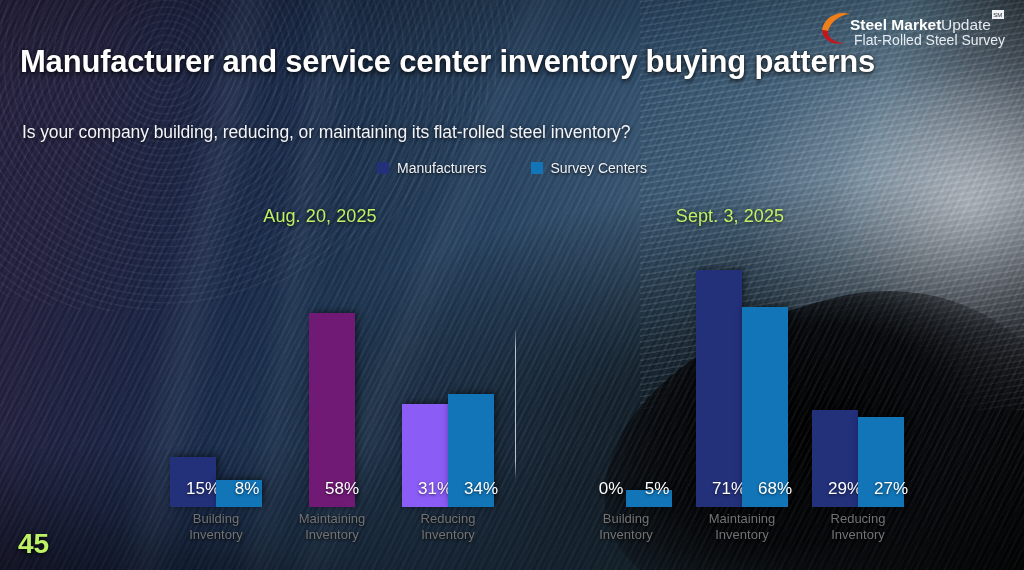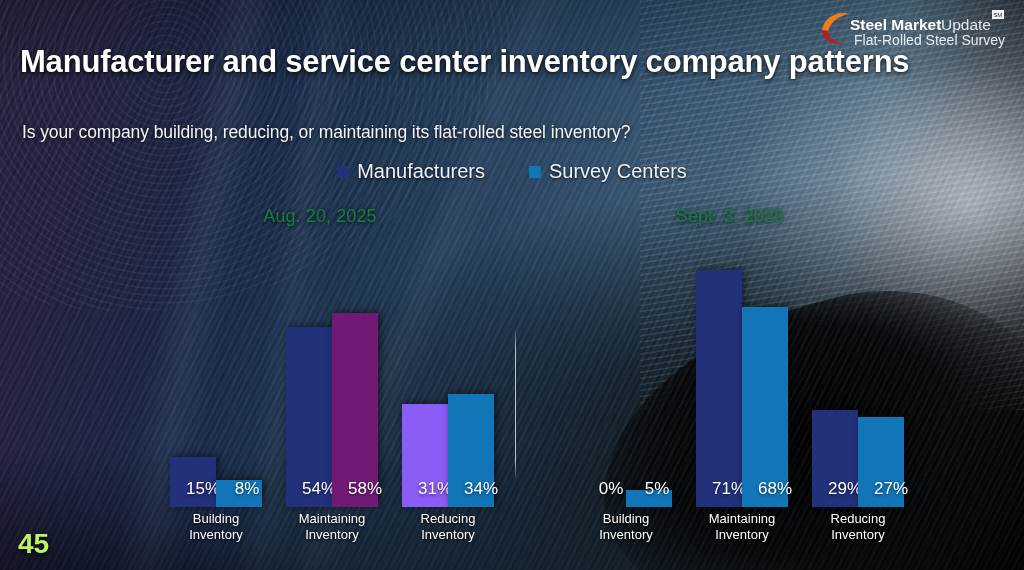--- a/index.html
+++ b/index.html
@@ -118,31 +118,31 @@
   }
 
   
   .legend{
     position:absolute;left:0;right:0;top:160px;
     display:flex;justify-content:center;align-items:center;gap:44px;
   }
   .legend-item{display:flex;align-items:center;gap:8px;}
   .legend-swatch{width:12px;height:12px;display:block;border-radius:1px;}
   .legend-label{
-    font-size:20px;color:#eef1f6;text-shadow:0 1px 3px rgba(0,0,0,.85);
+    font-size:14px;color:#eef1f6;text-shadow:0 1px 3px rgba(0,0,0,.85);
     white-space:nowrap;
   }
 
   
   .chart{position:absolute;top:196px;height:360px;}
   .chart-aug{left:120px;width:400px;}
   .chart-sep{left:530px;width:400px;}
   .chart-date{
     position:absolute;left:0;right:0;top:10px;text-align:center;
-    font-size:18px;color:#15803d;letter-spacing:.1px;
+    font-size:18px;color:#bef264;letter-spacing:.1px;
     text-shadow:0 1px 4px rgba(0,0,0,.85);
   }
   .plot{
     position:absolute;left:50px;right:26px;top:44px;height:267px;
   }
   .groups{
     position:absolute;left:0;right:0;bottom:0;height:267px;
     display:flex;justify-content:space-between;align-items:flex-end;
   }
   .group{display:flex;align-items:flex-end;gap:0px;position:relative;}
@@ -160,21 +160,21 @@
   }
   .bar.zero .bar-value{
     bottom:8px;text-shadow:0 1px 4px rgba(0,0,0,.9);
   }
   .cat-labels{
     position:absolute;left:50px;right:26px;top:315px;
     display:flex;justify-content:space-between;
   }
   .cat{
     width:92px;text-align:center;font-size:13px;line-height:16px;
-    color:#ffffff;text-shadow:0 1px 3px rgba(0,0,0,.9);
+    color:#737373;text-shadow:0 1px 3px rgba(0,0,0,.9);
   }
   .divider{
     position:absolute;left:515px;top:330px;width:1px;height:148px;
     background:linear-gradient(180deg, rgba(214,222,232,.10) 0%, rgba(214,222,232,.85) 12%, rgba(214,222,232,.85) 88%, rgba(214,222,232,.10) 100%);
   }
 </style>
 </head>
 <body>
 
 <div id="slide">
@@ -195,21 +195,21 @@
         <path d="M6 24 C7 34, 17 40, 28 37 C18 36, 11 32, 12 25 Z" fill="#c4161c"></path>
       </g>
       <text x="34" y="24" font-family="Liberation Sans, sans-serif" font-size="15.5" font-weight="bold" fill="#ffffff">Steel Market</text>
       <text x="125" y="24" font-family="Liberation Sans, sans-serif" font-size="15.5" fill="#e3e8ef">Update</text>
       <text x="38" y="39" font-family="Liberation Sans, sans-serif" font-size="14" fill="#e8edf3">Flat-Rolled Steel Survey</text>
       <rect x="176" y="4" width="12" height="9" fill="#f2f4f7"></rect>
       <text x="177.2" y="11.2" font-family="Liberation Sans, sans-serif" font-size="6" fill="#1a2230">SM</text>
     </svg>
   </div>
 
-  <div class="title">Manufacturer and service center inventory company patterns</div>
+  <div class="title">Manufacturer and service center inventory buying patterns</div>
   <div class="subtitle">Is your company building, reducing, or maintaining its flat-rolled steel inventory?</div>
 
   <div class="legend">
     <div class="legend-item">
       <span class="legend-swatch" style="background: rgb(35, 48, 122);"></span>
       <span class="legend-label">Manufacturers</span>
     </div>
     <div class="legend-item">
       <span class="legend-swatch" style="background: rgb(17, 117, 184);"></span>
       <span class="legend-label">Survey Centers</span>
@@ -227,25 +227,20 @@
               </div>
             </div>
             <div class="bar-wrap">
               <div class="bar" style="height: 27px; background: rgb(17, 117, 184);">
                 <span class="bar-value">8%</span>
               </div>
             </div>
           </div>
           <div class="group">
             <div class="bar-wrap">
-              <div class="bar" style="height: 180px; background: rgb(35, 48, 122);">
-                <span class="bar-value">54%</span>
-              </div>
-            </div>
-            <div class="bar-wrap">
               <div class="bar" style="height: 194px; background: #701a75;">
                 <span class="bar-value">58%</span>
               </div>
             </div>
           </div>
           <div class="group">
             <div class="bar-wrap">
               <div class="bar" style="height: 103px; background: #8b5cf6;">
                 <span class="bar-value">31%</span>
               </div>

